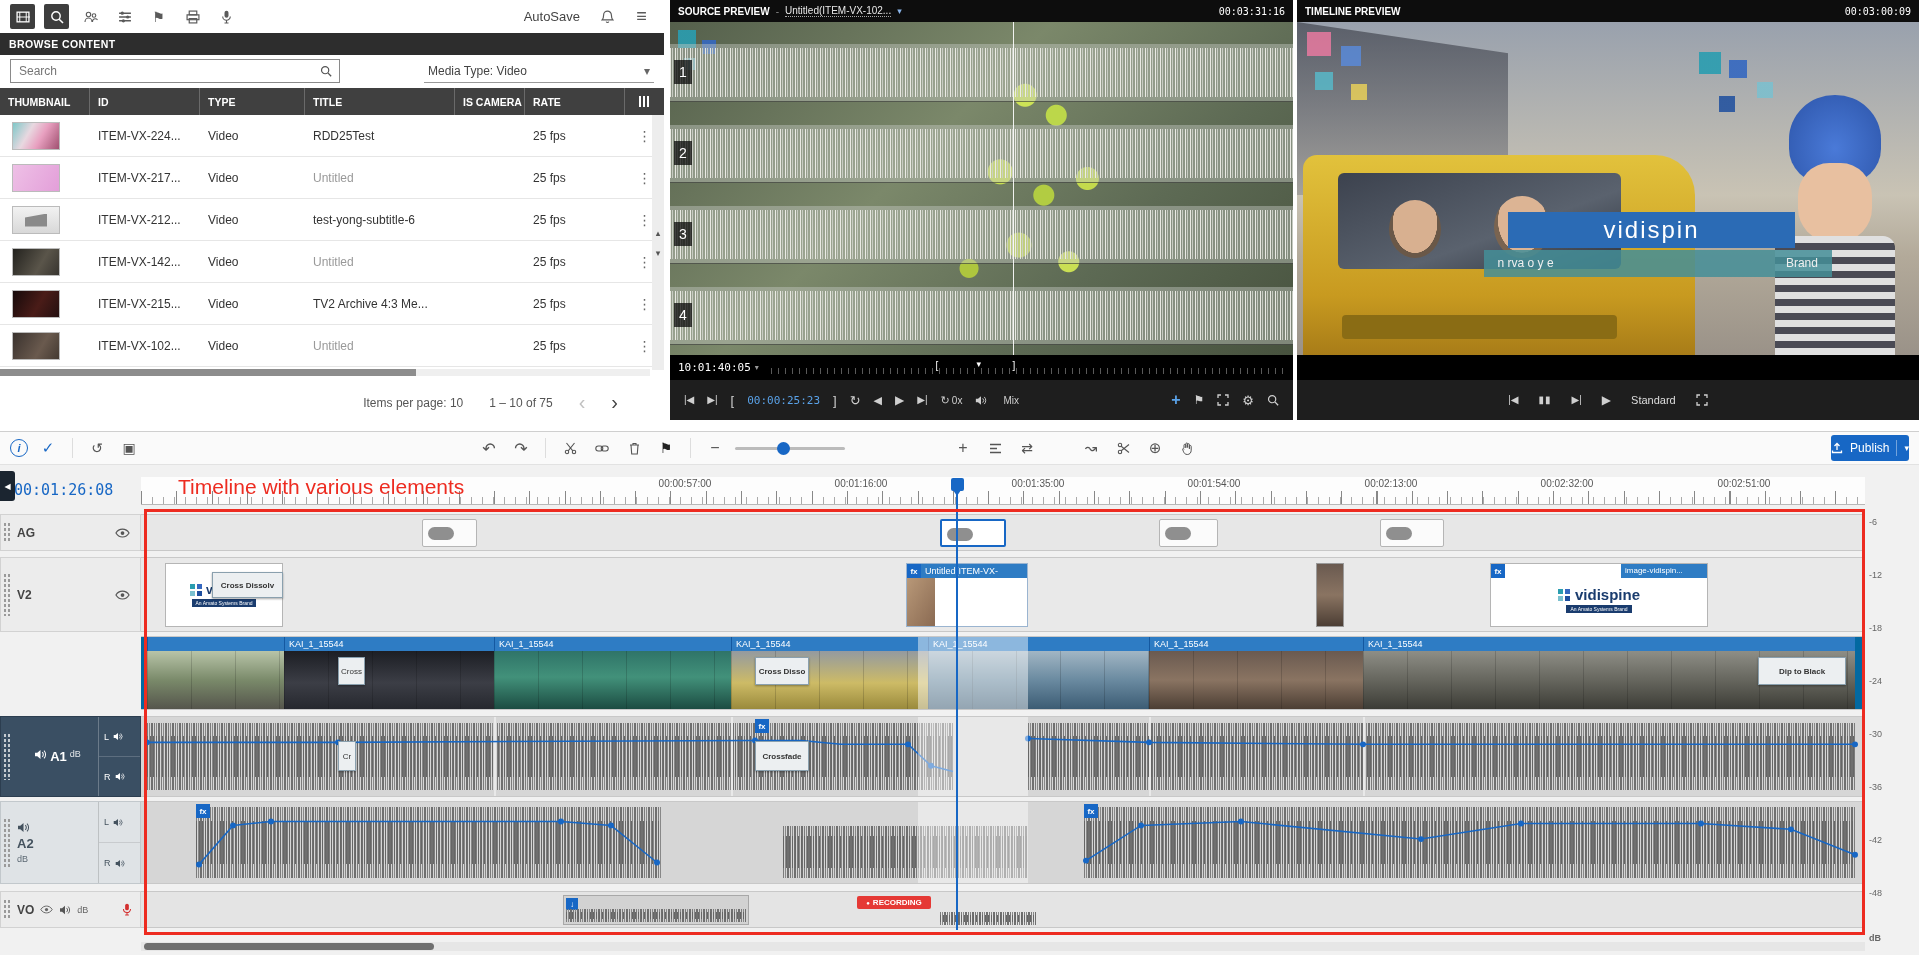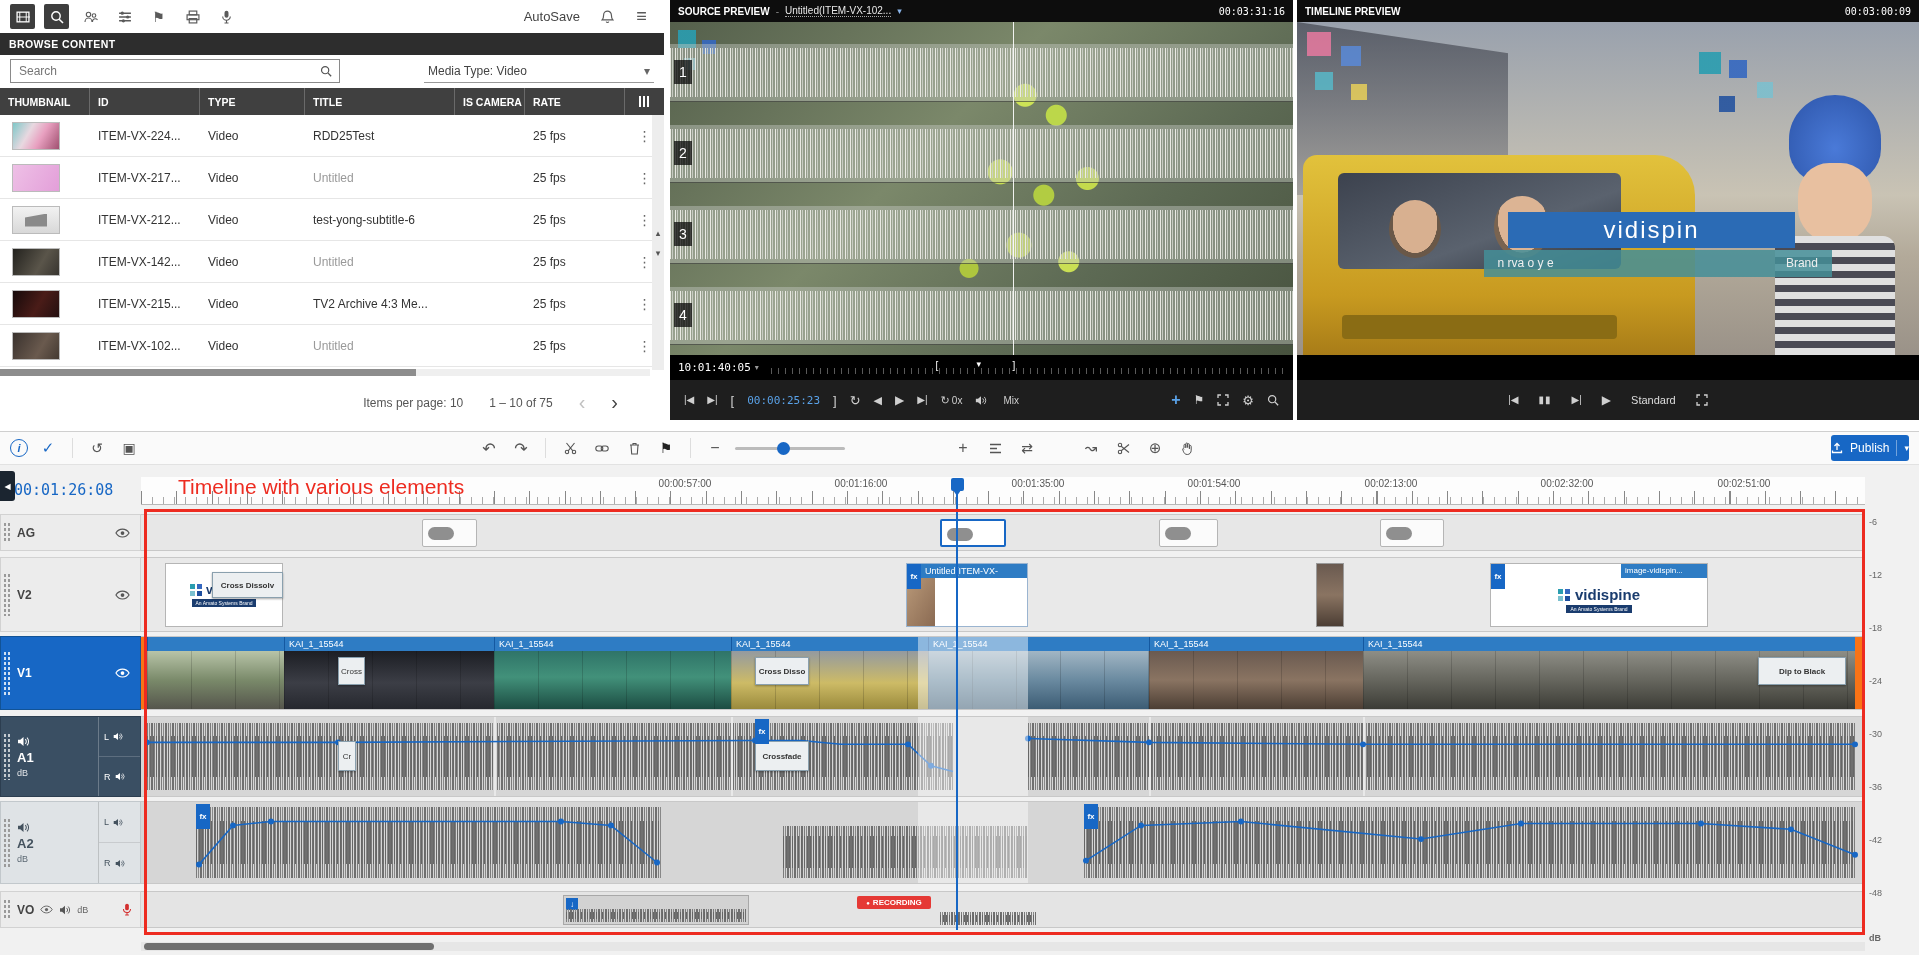--- a/index.html
+++ b/index.html
@@ -31,21 +31,21 @@
 .vbody{position:absolute;left:0;right:0;top:14px;bottom:0}
 .vbody::after{content:"";position:absolute;inset:0;background:repeating-linear-gradient(90deg,rgba(0,0,0,.16) 0 1px,transparent 1px 44px)}
 .t-street{background:linear-gradient(180deg,#b8c4a8,#7a8a6a 50%,#55554c)}
 .t-car{background:linear-gradient(180deg,#1c1e24,#3c3e46 55%,#26282e)}
 .t-studio{background:linear-gradient(180deg,#2f7468,#42917a 45%,#1c4c42)}
 .t-yellow{background:linear-gradient(180deg,#949aa0,#cdbb66 55%,#9a8a3c)}
 .t-harbor{background:linear-gradient(180deg,#a2b6c4,#6a8aa0 50%,#3c5c74)}
 .t-person{background:linear-gradient(180deg,#6a5a50,#8a7462 50%,#4c3e34)}
 .t-office{background:linear-gradient(180deg,#8e8e86,#62625a 55%,#3c3c36)}
 .trans{position:absolute;background:#eceff1;border:1px solid #8aa0ae;color:#333;font-size:8px;display:flex;align-items:center;justify-content:center;text-align:center;overflow:hidden;z-index:6;box-shadow:0 1px 2px rgba(0,0,0,.35)}
-.fx{position:absolute;width:14px;height:25px;background:#1767c5;color:#fff;font-size:8px;font-weight:bold;display:flex;align-items:center;justify-content:center;z-index:7}
+.fx{position:absolute;width:14px;height:14px;background:#1767c5;color:#fff;font-size:8px;font-weight:bold;display:flex;align-items:center;justify-content:center;z-index:7}
 .wave{position:absolute;background-image:repeating-linear-gradient(90deg,#7b7b7b 0 1px,transparent 1px 2px,#888 2px 3px,transparent 3px 4px,#6f6f6f 4px 6px,transparent 6px 7px)}
 .wave::after{content:"";position:absolute;left:0;right:0;top:20%;bottom:20%;background:repeating-linear-gradient(90deg,#666 0 1px,transparent 1px 3px)}
 .swave{position:absolute;left:0;right:0;background:rgba(195,199,192,.45)}
 .swave::after{content:"";position:absolute;inset:4px 0;background:repeating-linear-gradient(90deg,rgba(238,238,232,.95) 0 1px,transparent 1px 2px,rgba(205,208,200,.9) 2px 3px,transparent 3px 5px)}
 .agclip{position:absolute;top:4px;height:28px;background:#fbfbfb;border:1px solid #b5b5b5;border-radius:2px}
 .pill{position:absolute;left:5px;top:7px;width:26px;height:13px;background:#8f8f8f;border-radius:7px}
 .auto{position:absolute;left:0;top:0;width:100%;height:100%;pointer-events:none;z-index:5}
 .selband{position:absolute;left:777px;width:110px;top:0;bottom:0;background:rgba(255,255,255,.45);z-index:6}
 .tli{width:24px;height:24px;display:flex;align-items:center;justify-content:center;color:#555;font-size:14px}
 .tdiv{width:1px;height:20px;background:#ddd;margin:0 4px}
@@ -582,29 +582,21 @@
                 <span class="logo-squares"></span>
                 <span style="color:#1a3c6e;font-weight:bold;font-size:15px">vidispine</span>
               </span>
             <span style="font-size:5px;background:#1a3c6e;color:#fff;padding:1px 5px">An Arvato Systems Brand</span>
           </div>
         </div>
       </div>
     </div>
 
     <div class="abs" style="left:0;top:171px;width:1865px;height:74px">
-      <div class="thead" style="background:#1767c5;border-color:#125396;color:#fff">
-        <div class="grip" style="background-image:radial-gradient(rgba(255,255,255,.8) 1px,transparent 1.3px)"></div>
-        <span>V1</span>
-        <div style="flex:1"></div>
-        <svg class="svgi" style="width:15px;height:10px;margin-right:10px;color:#fff">
-            <use href="#i-eye"></use>
-          </svg>
-      </div>
-      <div class="lane" style="background:#f97316">
+      <div class="lane" style="background:#0369a1">
         <div class="vclip" style="left:6px;width:137px">
             <div class="vhead"></div>
             <div class="vbody t-street"></div>
           </div>
         <div class="vclip" style="left:143px;width:210px">
             <div class="vhead"><span>KAI_1_15544</span></div>
             <div class="vbody t-car"></div>
           </div>
         <div class="vclip" style="left:353px;width:237px">
             <div class="vhead"><span>KAI_1_15544</span></div>
@@ -629,21 +621,21 @@
         <div class="trans" style="left:197px;top:20px;width:27px;height:28px">Cross</div>
         <div class="trans" style="left:614px;top:20px;width:54px;height:28px;font-weight:bold">Cross Disso</div>
         <div class="trans" style="left:1617px;top:20px;width:88px;height:28px;font-weight:bold">Dip to Black</div>
         <div class="selband"></div>
       </div>
     </div>
 
     <div class="abs" style="left:0;top:251px;width:1865px;height:81px">
       <div class="thead" style="background:#3a4f63;border-color:#2c3e50;color:#fff;gap:0">
         <div class="grip" style="background-image:radial-gradient(rgba(255,255,255,.7) 1px,transparent 1.3px)"></div>
-        <div style="flex:1;display:flex;flex-direction:column;justify-content:center;gap:3px;padding-left:6px">
+        <div style="flex:1;display:flex;flex-direction:row;justify-content:center;gap:3px;padding-left:6px">
           <svg class="svgi" style="width:13px;height:11px;color:#fff">
               <use href="#i-speaker"></use>
             </svg>
           <span style="font-size:13px">A1</span>
           <span style="font-size:9px;font-weight:normal;opacity:.85">dB</span>
         </div>
         <div style="width:42px;height:100%;border-left:1px solid rgba(255,255,255,.25);display:flex;flex-direction:column">
           <div style="flex:1;display:flex;align-items:center;gap:4px;padding-left:5px;border-bottom:1px solid rgba(255,255,255,.18)">
               <span style="font-size:9px;font-weight:normal">L</span>
               <svg class="svgi" style="width:10px;height:9px;color:#fff">

